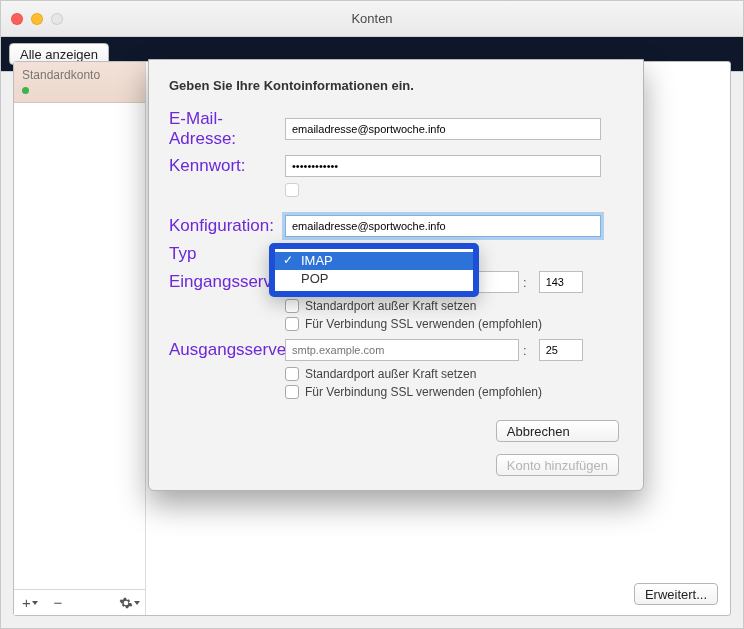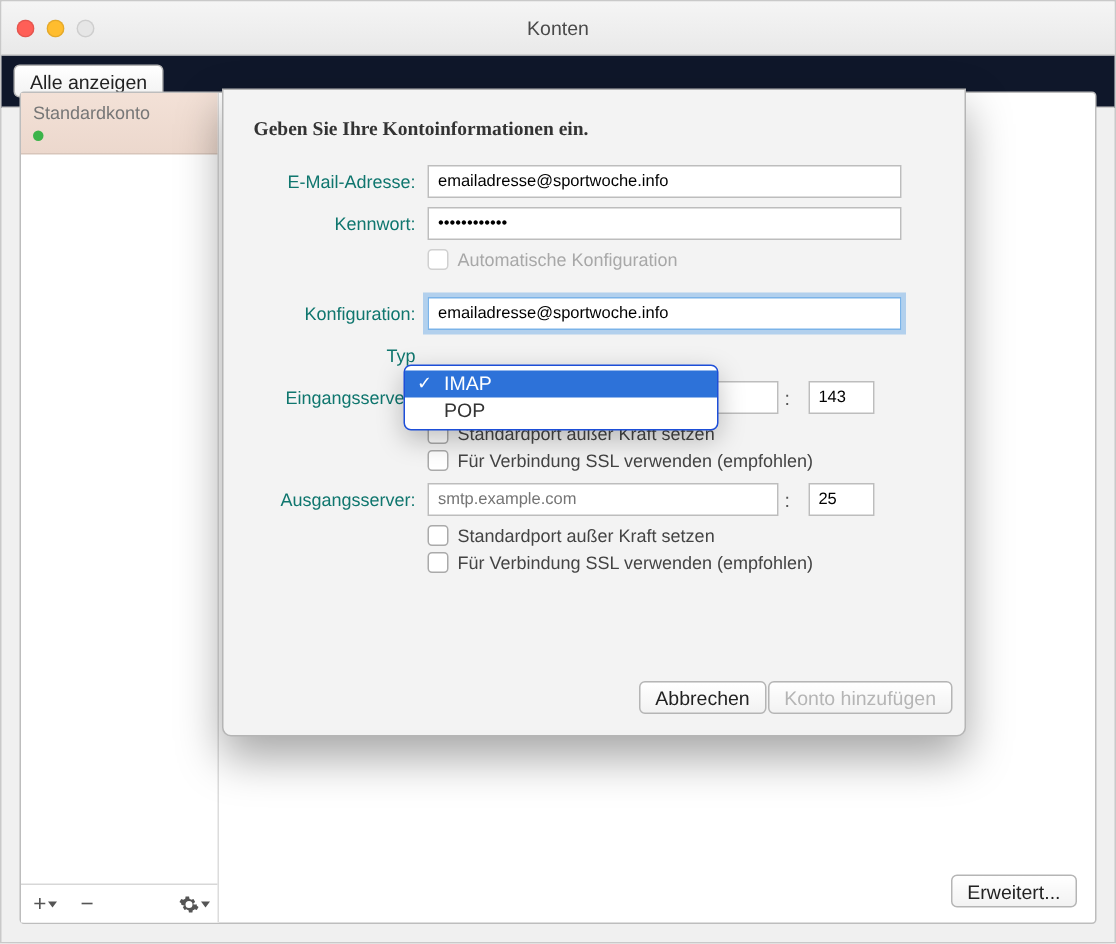--- a/index.html
+++ b/index.html
@@ -132,34 +132,32 @@
     background: #f3f3f3;
     border: 1px solid #b5b5b5;
     border-radius: 0 0 6px 6px;
     box-shadow: 0 14px 30px rgba(0,0,0,0.35);
     padding: 18px 20px 14px;
   }
   .sheet h3 {
     font-size: 13px;
     font-weight: bold;
     margin-bottom: 16px;
-    font-family: Liberation Serif, serif;
   }
   .row {
     display: flex;
     align-items: center;
     margin-bottom: 6px;
     min-height: 22px;
   }
   .row .label {
     width: 116px;
-    text-align: right;
     padding-right: 8px;
-    font-size: 12px;
-    color: #0f766e;
+    font-size: 17px;
+    color: #6d28d9;
   }
   input[type="text"], input[type="password"] {
     height: 22px;
     border: 1px solid #bdbdbd;
     background: #fff;
     padding: 0 6px;
     font-size: 11px;
     font-family: inherit;
     border-radius: 0;
   }
@@ -189,34 +187,35 @@
     display: inline-block;
   }
   .checkbox.disabled .cbox { border-color: #d0d0d0; }
 
   .gap { height: 18px; }
 
   .field-stack { margin-left: 116px; display: flex; flex-direction: column; gap: 4px; }
 
   .btns {
     position: absolute;
-    bottom: 14px; right: 8px;
-    display: flex;
-    gap: 1px;
+    bottom: 14px; right: 24px;
+    display: flex;
+    gap: 12px;
+    flex-direction: column;
   }
   .btn-mac.disabled { color: #b5b5b5; }
 
   
   .dropdown {
     position: absolute;
     left: 269px;
     top: 243px;
     width: 210px;
     background: #fff;
-    border: 1px solid #1d4ed8;
+    border: 6px solid #1d4ed8;
     border-radius: 5px;
     box-shadow: 0 6px 18px rgba(0,0,0,0.25);
     z-index: 50;
     padding: 3px 0;
   }
   .dropdown .opt {
     padding: 2px 10px 2px 26px;
     font-size: 13px;
     position: relative;
     height: 18px;
@@ -283,21 +282,20 @@
     <div class="label">E-Mail-Adresse:</div>
     <input type="text" class="wide" value="emailadresse@sportwoche.info" style="">
   </div>
   <div class="row">
     <div class="label">Kennwort:</div>
     <input type="text" class="wide" value="••••••••••••" style="">
   </div>
   <div class="field-stack">
     <label class="checkbox disabled">
       <span class="cbox"></span>
-      <span>Automatische Konfiguration</span>
     </label>
   </div>
 
   <div class="gap"></div>
 
   <div class="row">
     <div class="label">Konfiguration:</div>
     <input type="text" class="wide focus" value="emailadresse@sportwoche.info" style="">
   </div>
   <div class="row">

